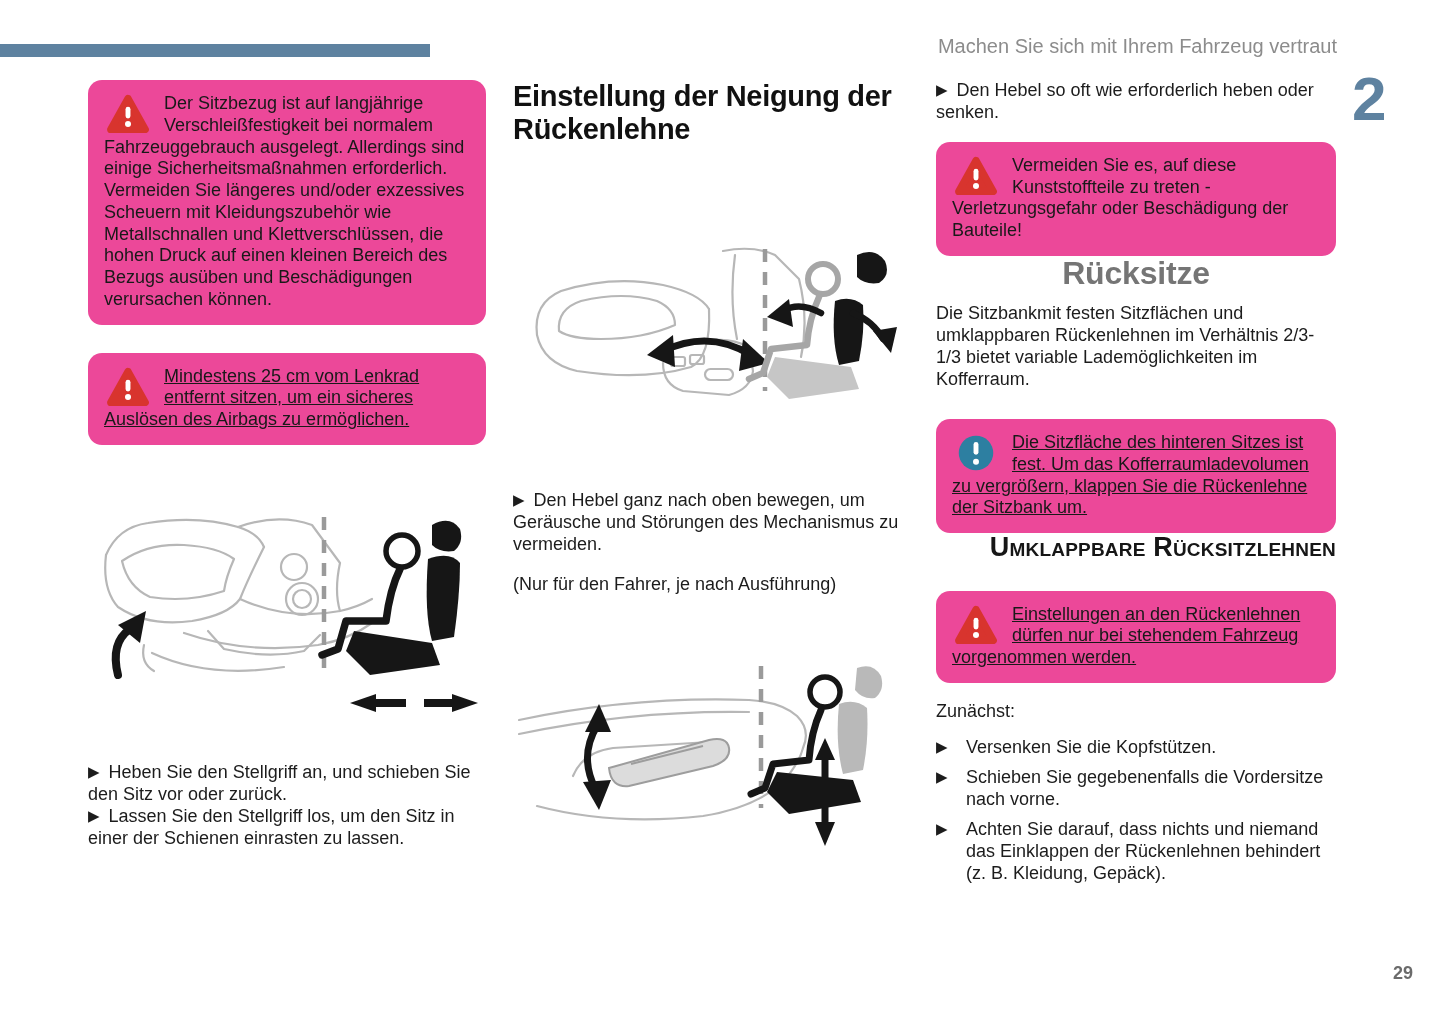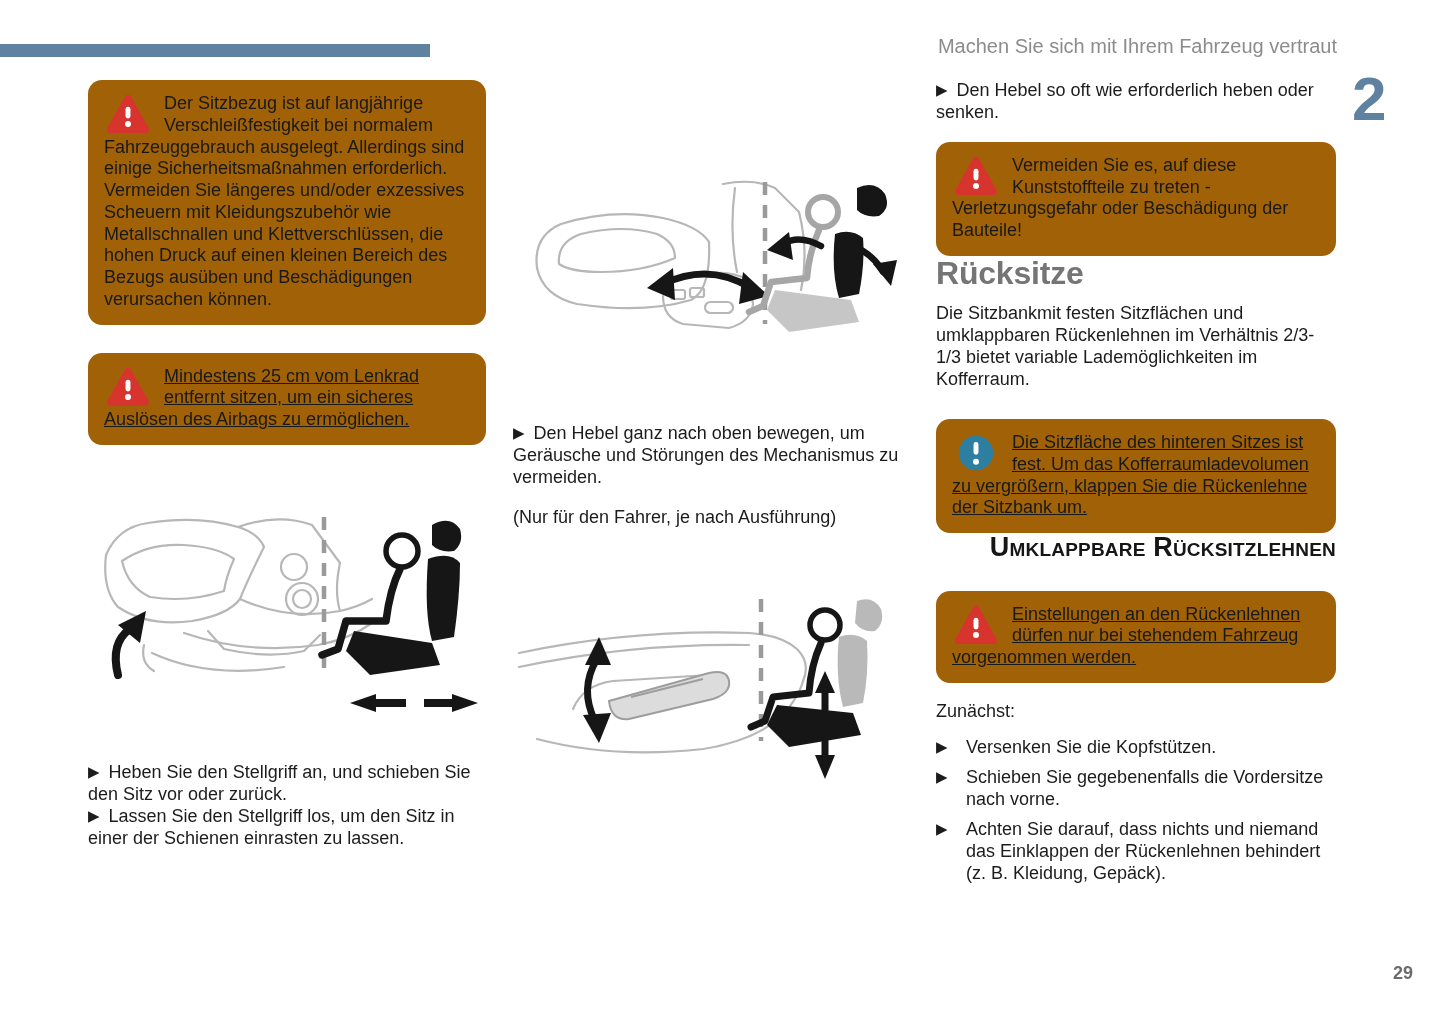--- a/index.html
+++ b/index.html
@@ -12,28 +12,28 @@
   .header-title{position:absolute;top:34px;right:108px;font-size:20px;color:#8c8c8c;}
   .chapter-num{position:absolute;top:68px;left:1352px;font-size:62px;font-weight:bold;color:#5e82a0;line-height:1;}
   .page-num{position:absolute;top:963px;left:1393px;font-size:18px;font-weight:bold;color:#6b6b6b;}
 
   .col{position:absolute;top:80px;}
   .col1{left:88px;width:398px;}
   .col2{left:513px;width:394px;}
   .col3{left:936px;width:400px;}
 
   .notice{
-    background:#a16207;border-radius:14px;padding:13px 16px 14px 16px;
+    background:#ec4899;border-radius:14px;padding:13px 16px 14px 16px;
     font-size:18px;line-height:1.21;color:#191919;
   }
   .notice .icon{float:left;width:44px;height:40px;margin:1px 14px 2px 2px;}
   .notice .icon svg{display:block;width:44px;height:40px;}
 
   h1.sect{font-size:29px;font-weight:bold;letter-spacing:-0.3px;margin:0;line-height:1.15;color:#111;}
-  h1.sect-gray{font-size:32px;font-weight:bold;margin:0;line-height:1.1;color:#757575;letter-spacing:-0.2px;}
+  h1.sect-gray{font-size:32px;font-weight:bold;margin:0;line-height:1.1;color:#757575;letter-spacing:-0.2px;text-align:center;}
   h2.smallcaps{font-size:27px;font-weight:bold;margin:0;line-height:1.1;color:#161616;font-variant:small-caps;letter-spacing:0.2px;}
 
   p{margin:0;}
   .bullet{margin:0;}
   .bullet .marker{font-size:15px;margin-right:9px;position:relative;top:-1px;}
   .hang{position:relative;padding-left:30px;}
   .hang .marker{position:absolute;left:0;top:1px;font-size:15px;}
 
   .mt8{margin-top:8px;}  .mt12{margin-top:12px;} .mt14{margin-top:14px;}
   .mt16{margin-top:28px;text-decoration:underline;} .mt18{margin-top:18px;}
@@ -114,20 +114,21 @@
         </g>
       </svg>
     </div>
 
     <p class="bullet mt14"><span class="marker">▶</span><span>Heben Sie den Stellgriff an, und schieben Sie den Sitz vor oder zurück.</span></p>
     <p class="bullet"><span class="marker">▶</span><span>Lassen Sie den Stellgriff los, um den Sitz in einer der Schienen einrasten zu lassen.</span></p>
   </div>
 
   <div class="col col2">
 
+    <h1 class="sect">Einstellung der Neigung der Rückenlehne</h1>
 
     <div class="illus mt92">
       <svg viewBox="0 0 394 205">
         <g fill="none" stroke="#b7b7b7" stroke-width="2.2" stroke-linecap="round" stroke-linejoin="round">
           <path d="M210,12 Q240,6 262,16 L286,40 Q296,80 288,118"></path>
           <path d="M222,16 Q216,60 224,100"></path>
           <path d="M24,96 Q20,64 48,52 Q100,36 150,46 Q186,54 196,70"></path>
           <path d="M24,96 Q30,124 64,132 Q130,142 178,128 Q198,118 196,70"></path>
           <path d="M46,92 Q44,70 68,62 Q110,52 144,62 Q162,70 162,86 Q130,100 88,100 Q58,100 46,92 Z"></path>
           <path d="M150,124 Q150,146 170,152 L216,156 Q238,150 240,132 L236,108 Q216,98 196,102"></path>

